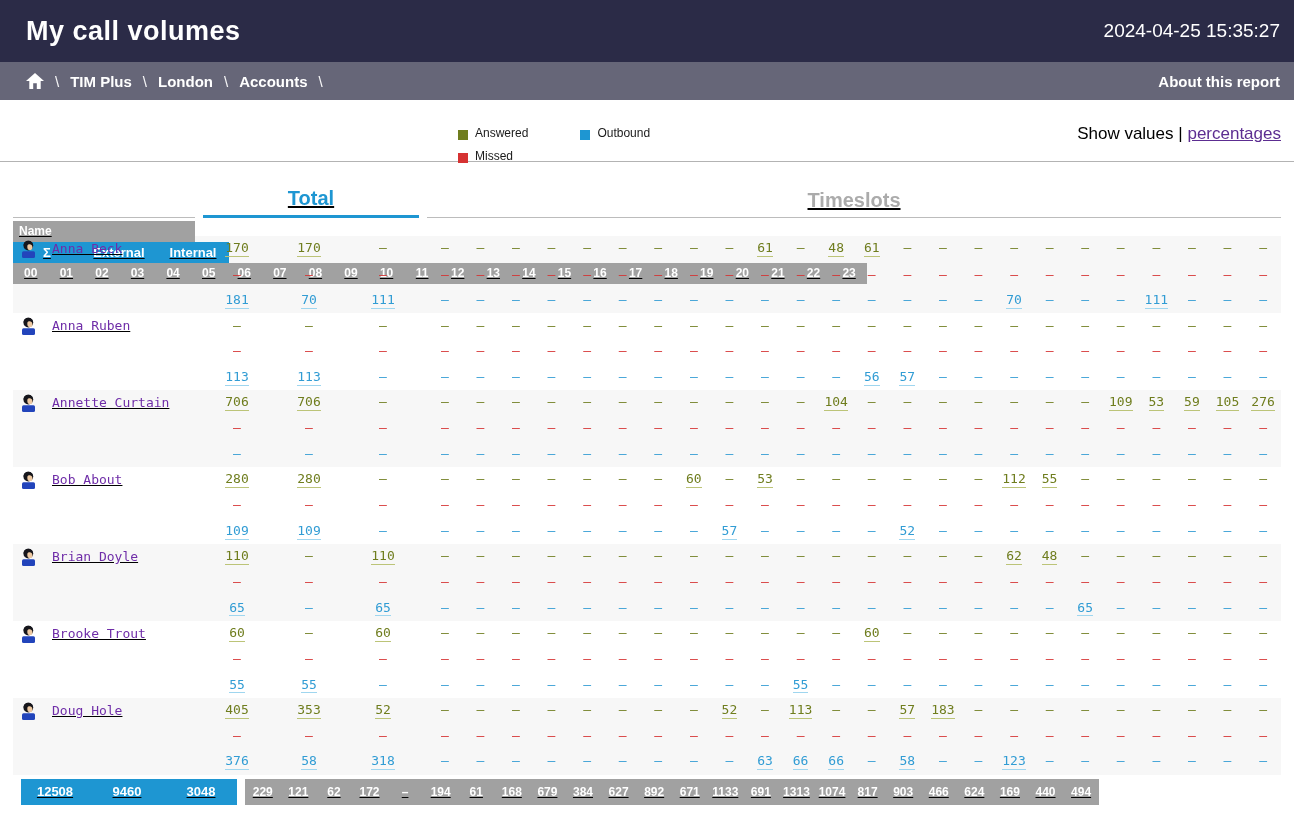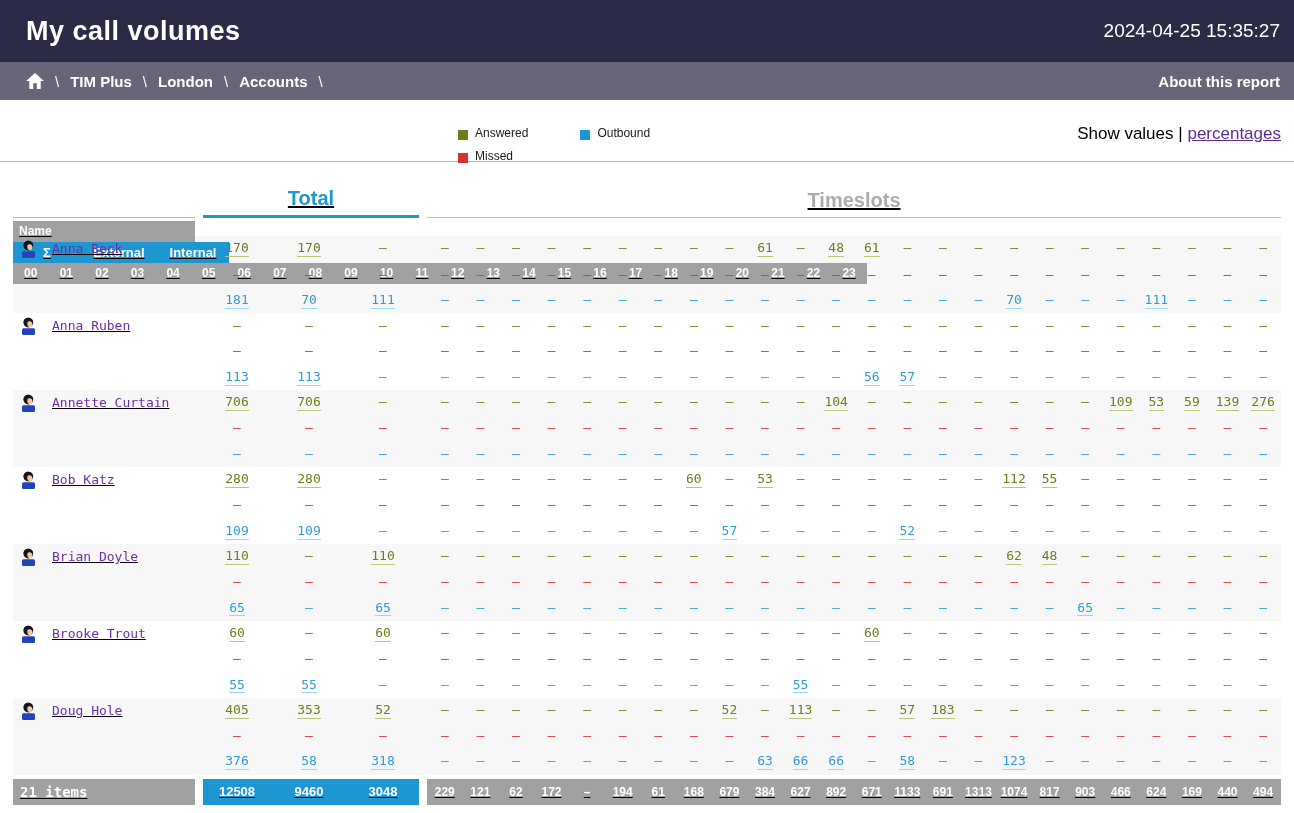--- a/index.html
+++ b/index.html
@@ -449,21 +449,21 @@
             <span class="cell c-slot"><span class="val answered">–</span></span>
             <span class="cell c-slot"><span class="val answered">–</span></span>
             <span class="cell c-slot"><span class="val answered">–</span></span>
             <span class="cell c-slot"><span class="val answered">–</span></span>
             <span class="cell c-slot"><span class="val answered">–</span></span>
             <span class="cell c-slot"><span class="val answered">–</span></span>
             <span class="cell c-slot"><span class="val answered">–</span></span>
             <span class="cell c-slot"><span class="val answered lnk">109</span></span>
             <span class="cell c-slot"><span class="val answered lnk">53</span></span>
             <span class="cell c-slot"><span class="val answered lnk">59</span></span>
-            <span class="cell c-slot"><span class="val answered lnk">139</span></span>
+            <span class="cell c-slot"><span class="val answered lnk">105</span></span>
             <span class="cell c-slot"><span class="val answered lnk">276</span></span>
           </div>
         </div>
         <div class="sub-row missed">
           <div class="cell-name"></div>
           <div class="gap"></div>
           <div class="sec-total">
             <span class="cell c-sum"><span class="val missed">–</span></span>
             <span class="cell c-ext"><span class="val missed">–</span></span>
             <span class="cell c-int"><span class="val missed">–</span></span>
@@ -537,21 +537,21 @@
         <div class="sub-row answered">
           <div class="cell-name">
             <span class="avatar">
               <svg width="17" height="18" viewBox="0 0 17 18">
                 <rect x="2" y="11.2" width="13" height="6.8" rx="1.5" fill="#2244bb"></rect>
                 <circle cx="8.3" cy="5.6" r="4.9" fill="#16161c"></circle>
                 <ellipse cx="9.9" cy="6.9" rx="2.6" ry="3.1" fill="#eec9a2"></ellipse>
                 <path d="M3.6 5 Q4 1 8.3 0.8 Q12.6 1 13 5 L12.6 7 Q12 4.6 10 4.3 Q6 3.8 5 6.5 Z" fill="#16161c"></path>
               </svg>
             </span>
-            <span class="person-name">Bob Katz</span>
+            <span class="person-name">Bob About</span>
           </div>
           <div class="gap"></div>
           <div class="sec-total">
             <span class="cell c-sum"><span class="val answered lnk">280</span></span>
             <span class="cell c-ext"><span class="val answered lnk">280</span></span>
             <span class="cell c-int"><span class="val answered">–</span></span>
           </div>
           <div class="gap"></div>
           <div class="sec-slots">
             <span class="cell c-slot"><span class="val answered">–</span></span>
@@ -1008,21 +1008,20 @@
             <span class="cell c-slot"><span class="val outbound">–</span></span>
             <span class="cell c-slot"><span class="val outbound">–</span></span>
             <span class="cell c-slot"><span class="val outbound">–</span></span>
             <span class="cell c-slot"><span class="val outbound">–</span></span>
             <span class="cell c-slot"><span class="val outbound">–</span></span>
           </div>
         </div>
       </div>
     </div>
   <div class="footer-row">
-    <div class="fc-name">21 items</div>
     <div class="gap"></div>
     <div class="fc-total">
         <span class="c-sum">12508</span>
         <span class="c-ext">9460</span>
         <span class="c-int">3048</span>
       </div>
     <div class="gap"></div>
     <div class="fc-slots">
         <span class="f-slot c-slot">229</span>
         <span class="f-slot c-slot">121</span>

